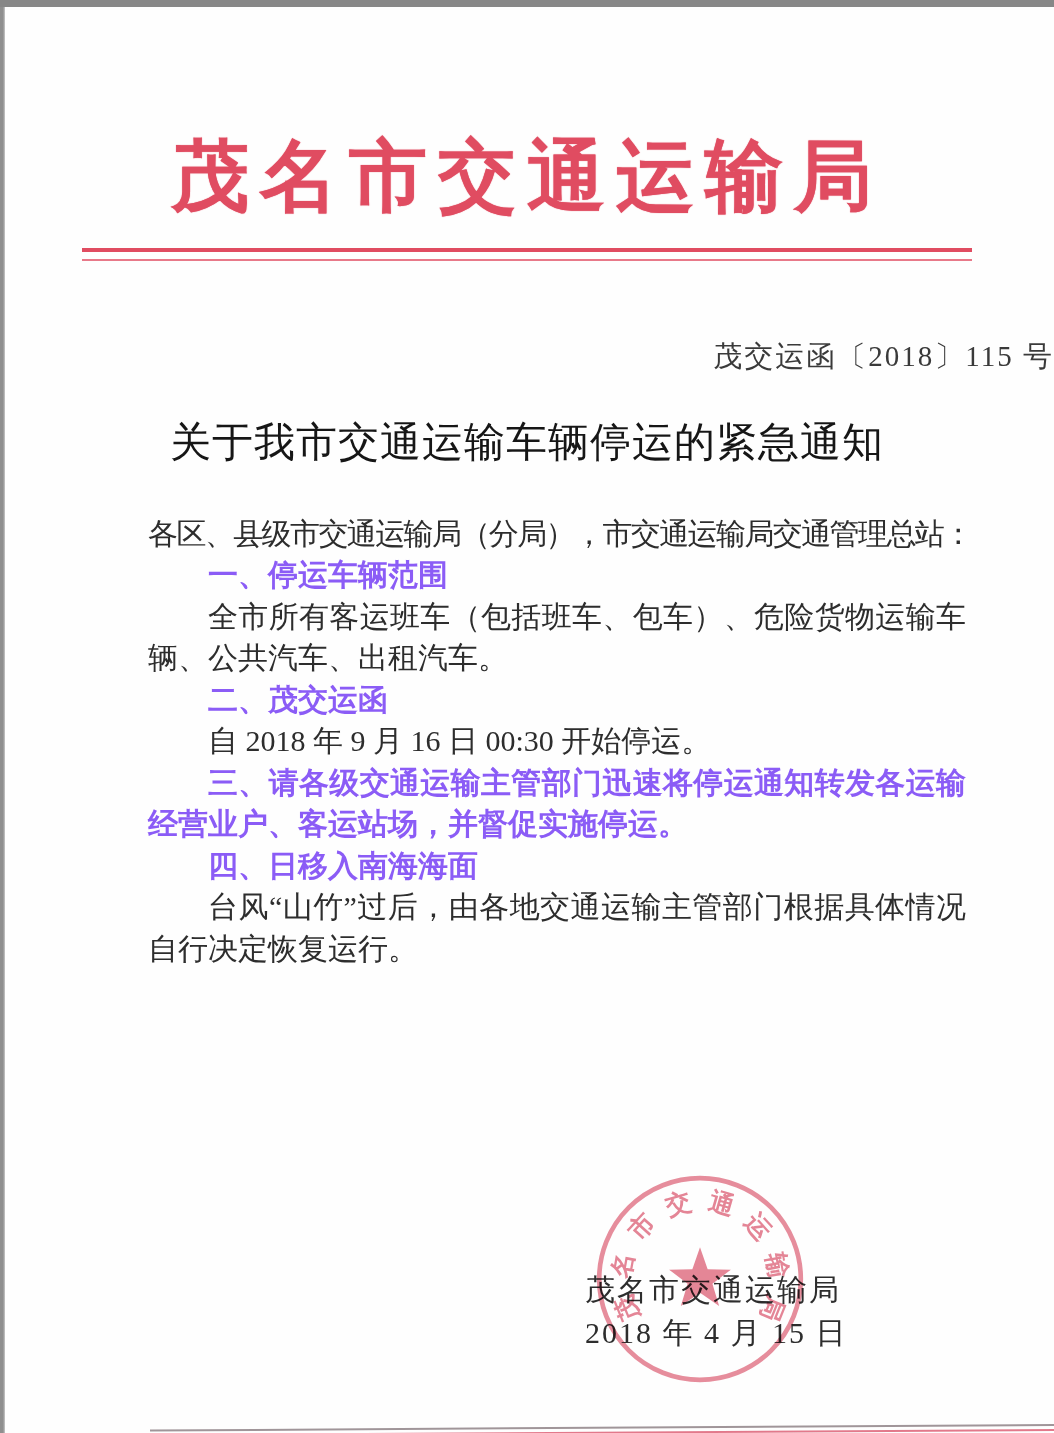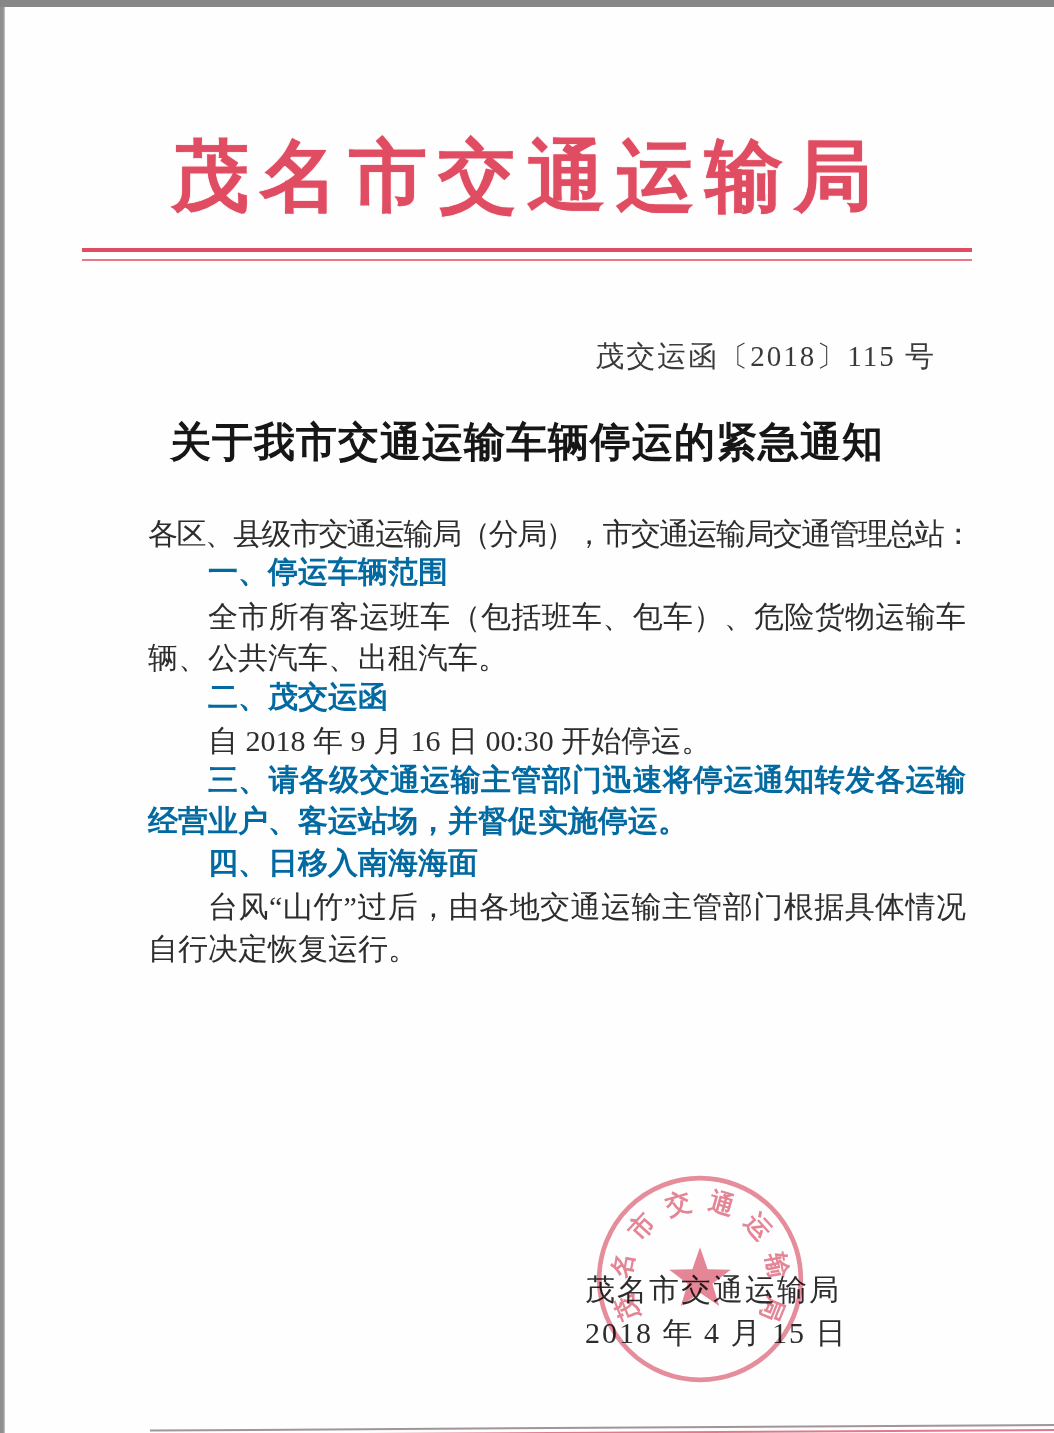--- a/index.html
+++ b/index.html
@@ -28,49 +28,48 @@
     letter-spacing:11px;
     color:var(--red);
     text-shadow:0 0 1px var(--red);
     white-space:nowrap;
   }
   .rule-thick { width:890px; height:4px; margin:32px auto 7px auto; background:var(--red); }
   .rule-thin  { width:890px; height:2px; margin:0 auto; background:var(--red); opacity:.75; }
 
   .doc-number {
     margin-top:78px;
-    padding-right:118px;
     text-align:right;
     font-size:29px; line-height:1.2;
     color:#3a3a3a;
     letter-spacing:2px;
   }
   .doc-title {
     margin-top:44px;
     text-align:center;
     font-size:41px; line-height:1.2;
-    font-weight:bold;
+    font-weight:normal;
     color:#161616;
     letter-spacing:1px;
     white-space:nowrap;
   }
 
   .doc-body {
     margin:46px 88px 9px 148px;
     font-size:30px;
     line-height:41.5px;
     color:#2d2d2d;
     text-align:justify;
   }
   .doc-body p { text-indent:2em; margin:0; }
   .doc-body p.salutation { text-indent:0; white-space:nowrap; letter-spacing:-1.6px; }
   .doc-body p.bold {
-    font-family:Liberation Mono, monospace;
+    font-family:Liberation Serif, serif;
     font-weight:700;
-    color:#0369a1;
+    color:#8b5cf6;
   }
 
   .sign-block {
     position:absolute; left:585px; top:1268px;
     font-size:30px; line-height:43px;
     color:#2d2d2d;
     letter-spacing:2px;
     z-index:2;
   }
   .seal {

